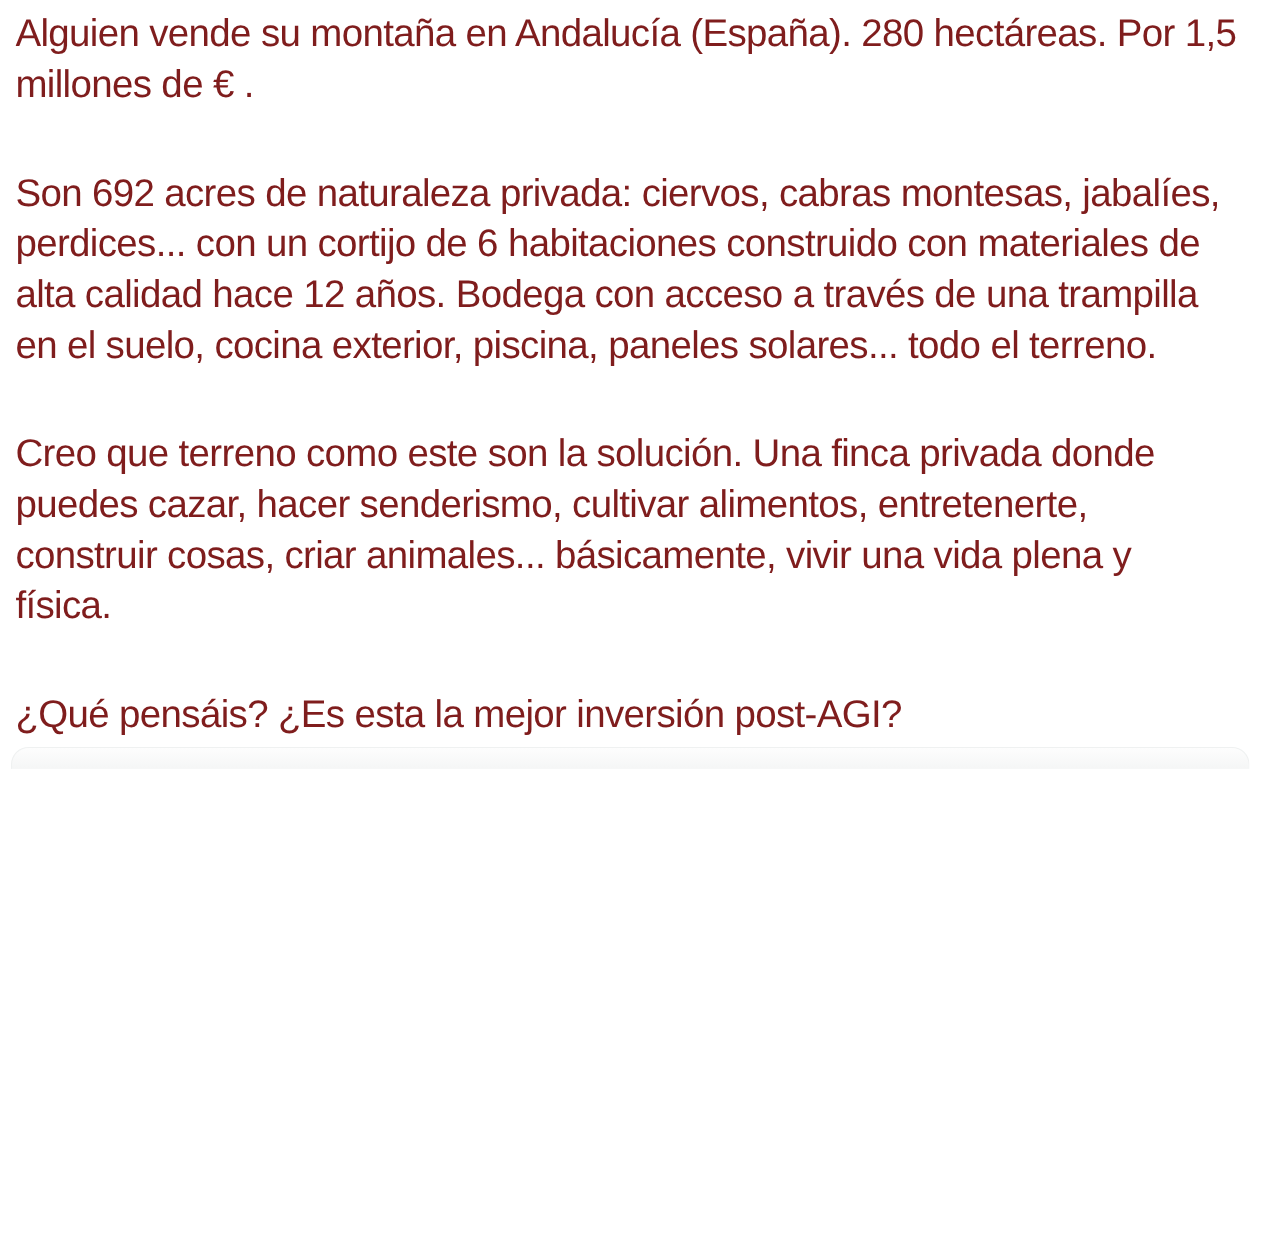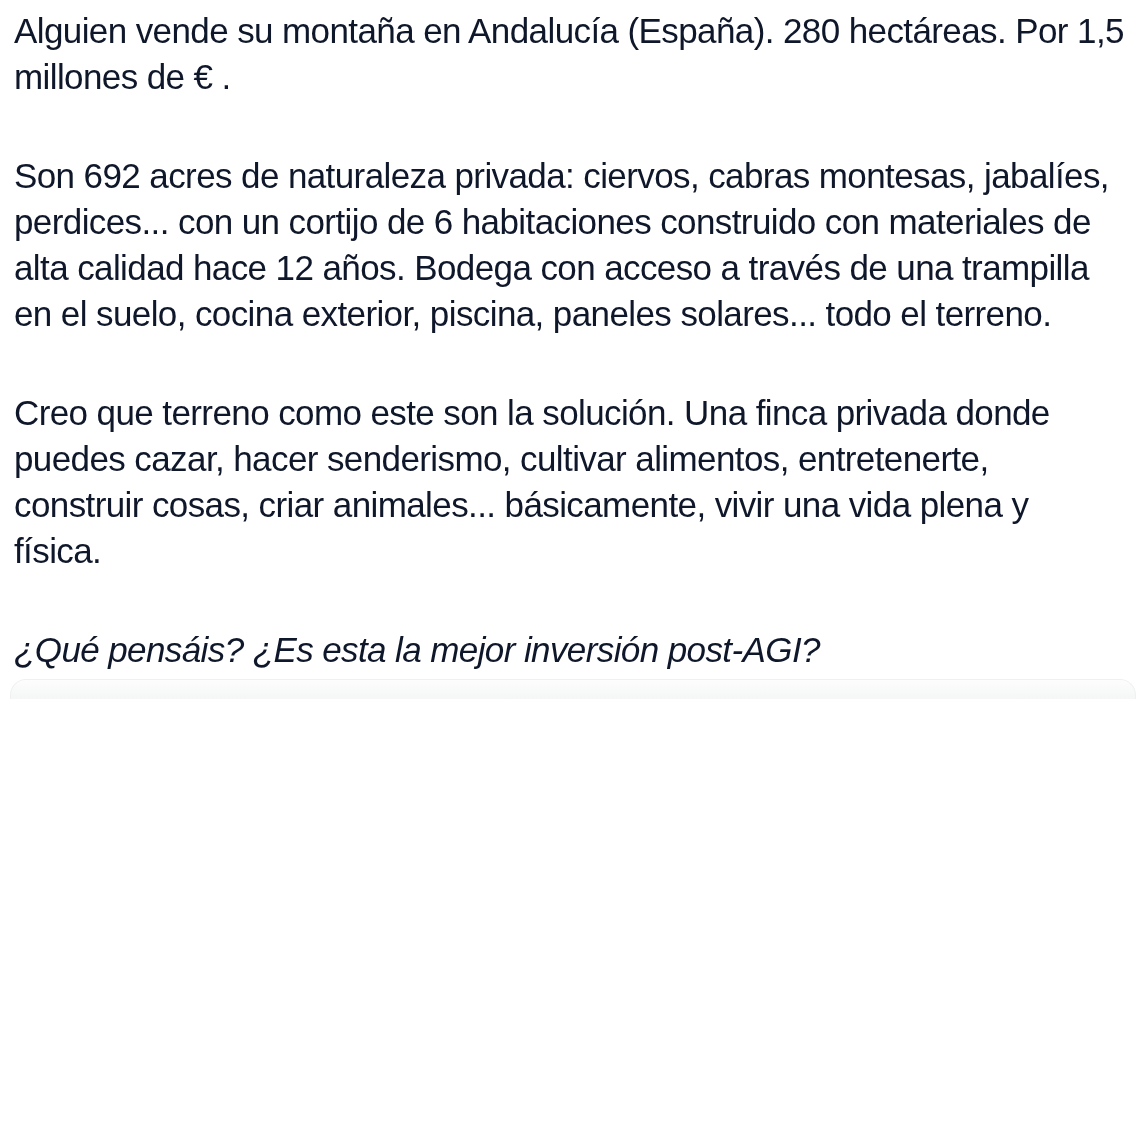--- a/index.html
+++ b/index.html
@@ -11,31 +11,30 @@
     overflow: hidden;
   }
   .post-body {
     box-sizing: border-box;
     width: 1146px;
     padding: 8px 16px 0 14px;
     font-family: "Liberation Sans", sans-serif;
     font-size: 35px;
     line-height: 46px;
     letter-spacing: -0.6px;
-    color: #0f172a;
+    color: #7f1d1d;
     overflow: hidden;
   }
   .para {
     margin: 0 0 53px 0;
     white-space: pre;       
     overflow: hidden;
   }
   .para:last-of-type {
     margin-bottom: 0;
-    font-style: italic;
   }
   .media-card-top {
     box-sizing: border-box;
     margin: 6px 10px 0 10px;
     height: 20px;
     border: 1px solid #eff1f1;
     border-bottom: none;
     border-radius: 16px 16px 0 0;
     background: linear-gradient(180deg, #fdfdfd 0%, #f5f6f6 100%);
   }

